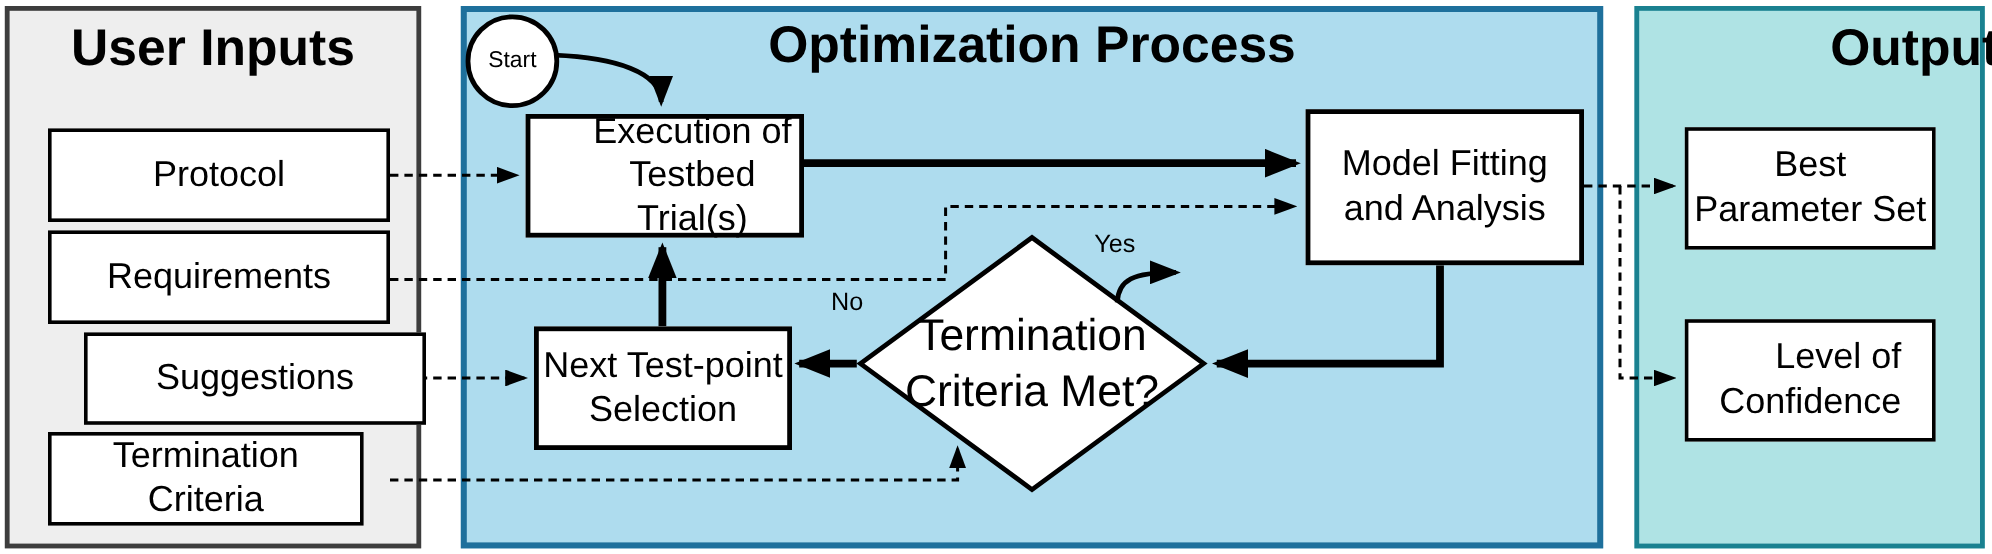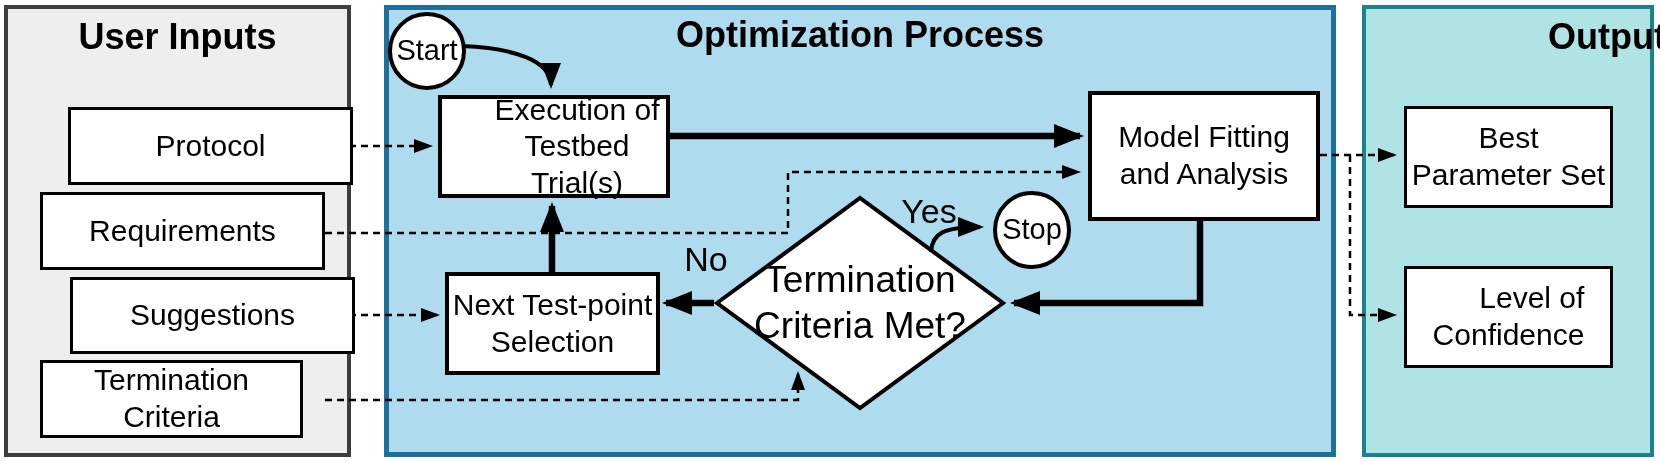--- a/index.html
+++ b/index.html
@@ -10,46 +10,46 @@
     font-family:"Liberation Sans",sans-serif;
     color:#000;
     overflow:hidden;
   }
   .panel{position:absolute;box-sizing:border-box;z-index:1;}
   .panel-user{left:4px;top:5px;width:347px;height:452px;background:#eeeeee;border:4px solid #3d3d3d;}
   .panel-process{left:384px;top:5px;width:952px;height:452px;background:#aedcee;border:5px solid #1e709c;}
   .panel-output{left:1362px;top:5px;width:292px;height:452px;background:#afe3e4;border:4px solid #1a8190;}
   .panel-title{
     position:absolute;z-index:3;
-    font-weight:bold;font-size:36px;line-height:1.1;
+    font-weight:bold;font-size:43px;line-height:1.1;
     text-align:center;white-space:nowrap;
   }
   .title-user{left:4px;top:17px;width:347px;}
   .title-process{left:384px;top:15px;width:952px;}
   .title-output{left:1318px;top:17px;width:348px;text-align:right;}
   .node{
     position:absolute;z-index:3;box-sizing:border-box;
     background:#ffffff;border:3px solid #000000;
     display:flex;align-items:center;justify-content:center;
     text-align:center;font-size:30px;line-height:1.22;
     white-space:pre-line;
   }
   .proc-node{border-width:4px;}
   .circle{
     border-radius:50%;border-width:4px;
-    font-size:29px;
+    font-size:19px;
     text-align:right;
   }
   .diamond-label{
     position:absolute;z-index:3;
     display:flex;align-items:center;justify-content:center;
     text-align:center;font-size:37px;line-height:1.25;
     white-space:pre-line;
   }
-  .edge-label{position:absolute;z-index:3;font-size:34px;text-align:center;}
+  .edge-label{position:absolute;z-index:3;font-size:21px;text-align:center;}
   svg.overlay{position:absolute;left:0;top:0;z-index:2;}
 </style>
 </head>
 <body>
 
 <div id="stage">
 
   <div class="panel panel-user"></div>
   <div class="panel panel-process"></div>
   <div class="panel panel-output"></div>
@@ -82,33 +82,32 @@
     <path d="M 931 252 C 932 233 944 227 980 227" fill="none" stroke="#000" stroke-width="4" marker-end="url(#mMed)"></path>
 
     <path d="M 325 146 H 430" fill="none" stroke="#000" stroke-width="2.5" stroke-dasharray="7 5" marker-end="url(#mSmall)"></path>
     <path d="M 325 233 H 788 V 172 H 1078" fill="none" stroke="#000" stroke-width="2.5" stroke-dasharray="7 5" marker-end="url(#mSmall)"></path>
     <path d="M 325 315 H 437" fill="none" stroke="#000" stroke-width="2.5" stroke-dasharray="7 5" marker-end="url(#mSmall)"></path>
     <path d="M 325 400 H 798 V 374" fill="none" stroke="#000" stroke-width="2.5" stroke-dasharray="7 5" marker-end="url(#mSmall)"></path>
     <path d="M 1320 155 H 1394" fill="none" stroke="#000" stroke-width="2.5" stroke-dasharray="7 5" marker-end="url(#mSmall)"></path>
     <path d="M 1350 155 V 315 H 1394" fill="none" stroke="#000" stroke-width="2.5" stroke-dasharray="7 5" marker-end="url(#mSmall)"></path>
   </svg>
 
-  <div class="node" style="left:40px;top:107px;width:285px;height:78px;margin-left:28px;">Protocol</div>
+  <div class="node" style="left:40px;top:107px;width:285px;height:78px;">Protocol</div>
   <div class="node" style="left:40px;top:192px;width:285px;height:78px;text-align:right;">Requirements</div>
   <div class="node" style="left:40px;top:277px;width:285px;height:77px;margin-left:30px;">Suggestions</div>
   <div class="node" style="left:40px;top:360px;width:263px;height:78px;">Termination Criteria</div>
 
   <div class="node circle" style="left:388px;top:12px;width:78px;height:78px;">Start</div>
   <div class="node proc-node" style="left:438px;top:95px;width:232px;height:103px;padding-left:46px;">Execution of
 Testbed Trial(s)</div>
   <div class="node proc-node" style="left:1088px;top:91px;width:232px;height:130px;">Model Fitting
 and Analysis</div>
   <div class="node proc-node" style="left:445px;top:272px;width:215px;height:103px;">Next Test-point
 Selection</div>
-  <div class="node circle" style="left:993px;top:191px;width:78px;height:78px;">Stop</div>
   <div class="diamond-label" style="left:740px;top:258px;width:240px;height:90px;">Termination
 Criteria Met?</div>
 
   <div class="edge-label" style="left:899px;top:192px;width:60px;">Yes</div>
   <div class="edge-label" style="left:676px;top:240px;width:60px;">No</div>
 
   <div class="node" style="left:1404px;top:106px;width:209px;height:102px;">Best
 Parameter Set</div>
   <div class="node" style="left:1404px;top:266px;width:209px;height:102px;text-align:right;">Level of
 Confidence</div>

